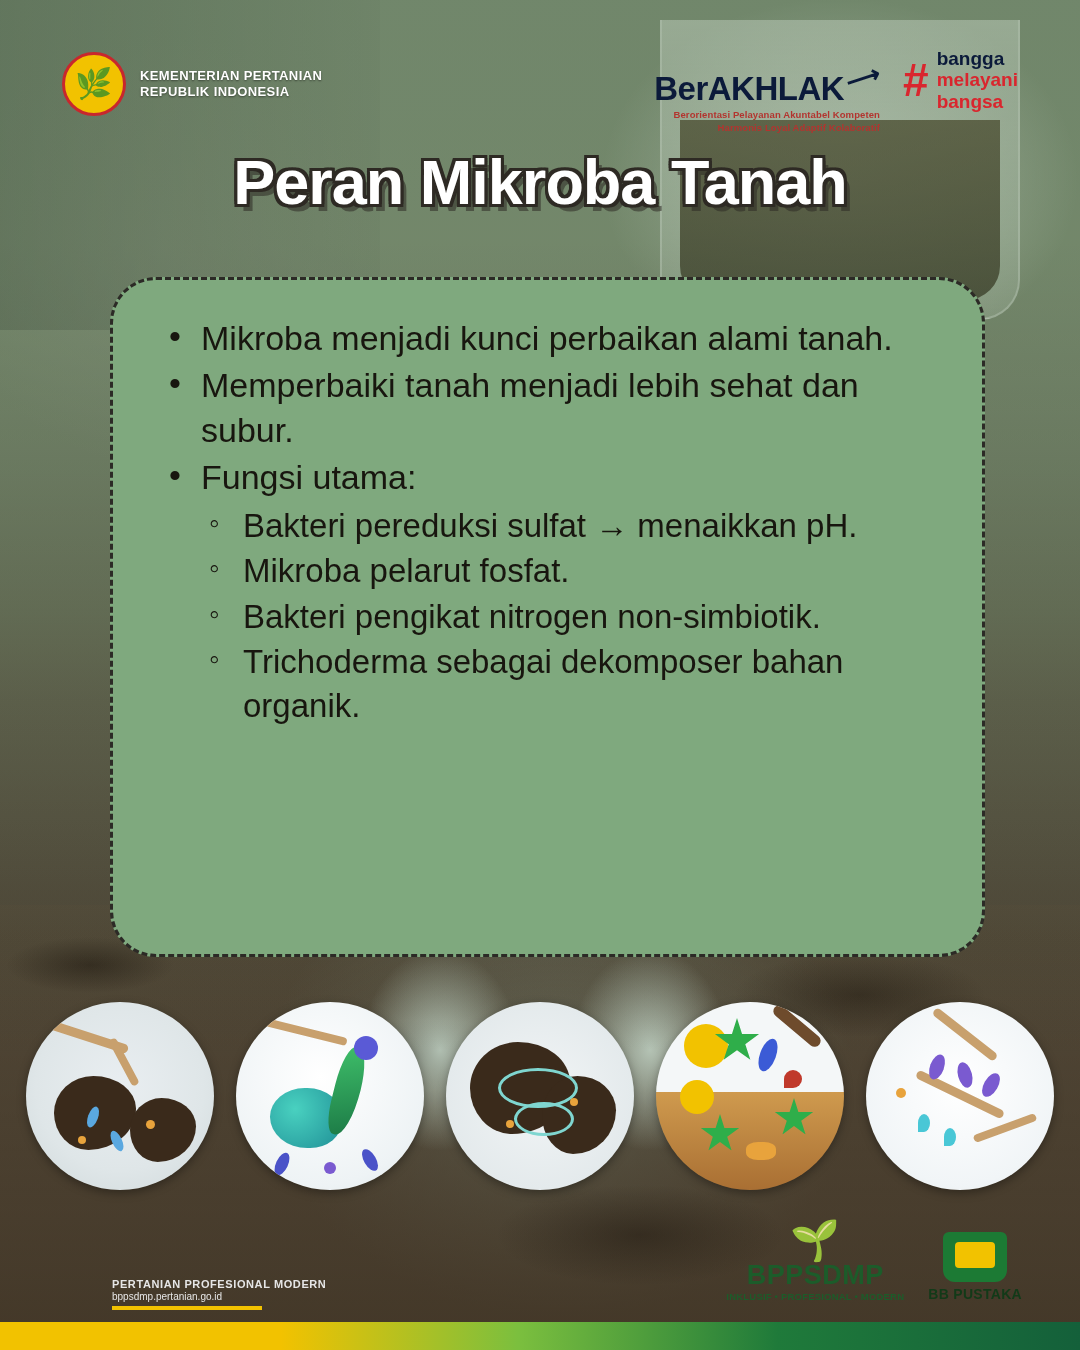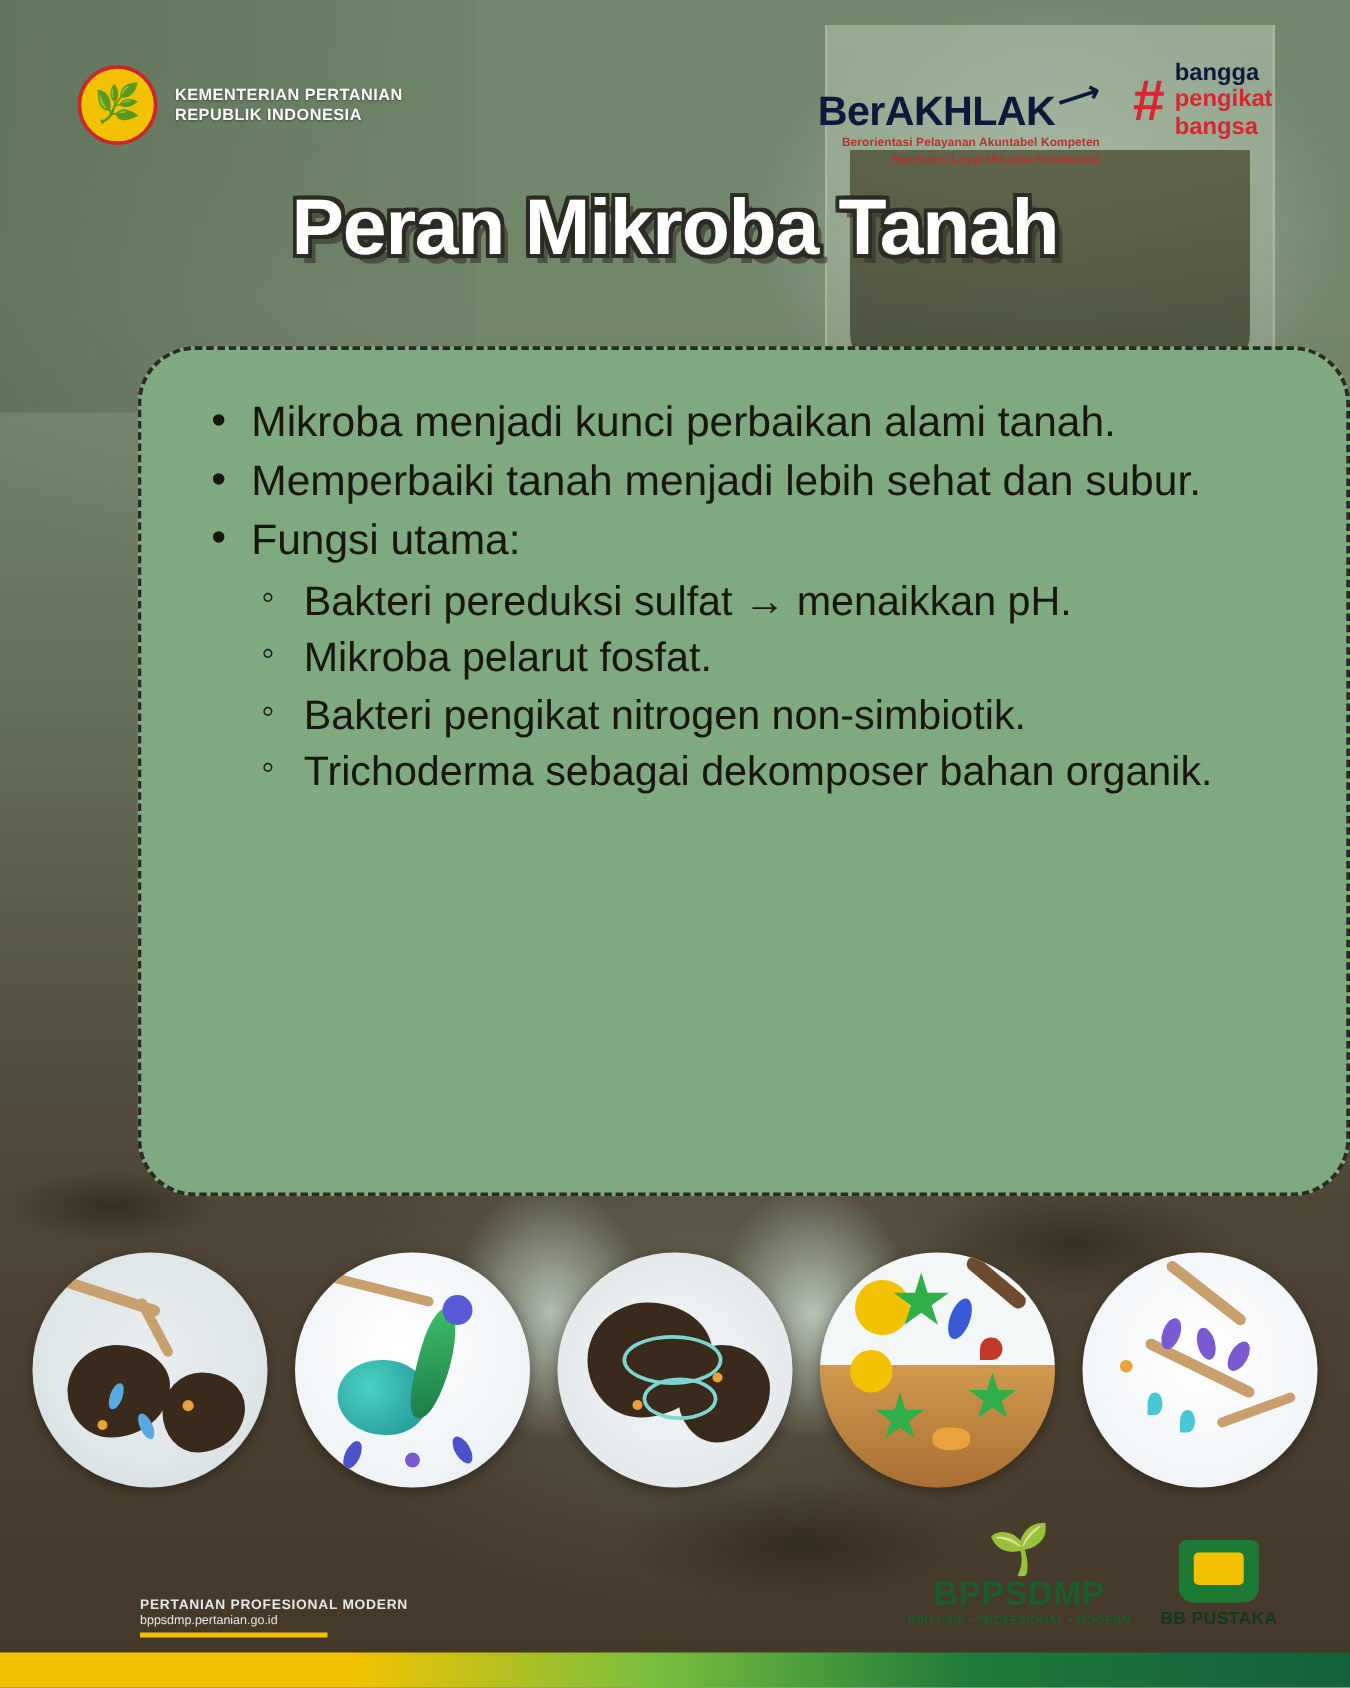--- a/index.html
+++ b/index.html
@@ -121,21 +121,21 @@
     letter-spacing: -1px;
     text-shadow:
       -3px 0 0 #2e2a24, 3px 0 0 #2e2a24, 0 -3px 0 #2e2a24, 0 3px 0 #2e2a24,
       -3px -3px 0 #2e2a24, 3px -3px 0 #2e2a24, -3px 3px 0 #2e2a24, 3px 3px 0 #2e2a24,
       6px 7px 0 rgba(46,42,36,.55);
   }
 
   
   .card {
     position: absolute; left: 110px; top: 277px;
-    width: 970px; height: 680px;
+    width: 875px; height: 680px;
     background: #7fa97e;
     border: 3px dashed #2c2a26;
     border-radius: 46px;
     padding: 36px 44px 30px 44px;
   }
   ul.level1 { list-style: none; }
   ul.level1 > li {
     position: relative;
     padding-left: 44px;
     color: #18160f;
@@ -253,29 +253,29 @@
     </div>
   </div>
 
   <div class="berakhlak">
     <div class="berakhlak-title">
       <span>BerAKHLAK</span>
       <span class="arrow">⟶</span>
     </div>
     <div class="berakhlak-sub">
       <div>Berorientasi Pelayanan Akuntabel Kompeten</div>
-      <div>Harmonis Loyal Mikroba Kolaboratif</div>
+      <div>Harmonis Loyal Adaptif Kolaboratif</div>
     </div>
   </div>
 
   <div class="bangga">
     <div class="bangga-hash">#</div>
     <div class="bangga-lines">
       <div class="l1">bangga</div>
-      <div class="l2">pengikat</div>
+      <div class="l2">melayani</div>
       <div class="l3">bangsa</div>
     </div>
   </div>
 
   <div class="poster-title">Peran Mikroba Tanah</div>
 
   <div class="card">
     <ul class="level1">
       <li>
         <span>Mikroba menjadi kunci perbaikan alami tanah.</span>

